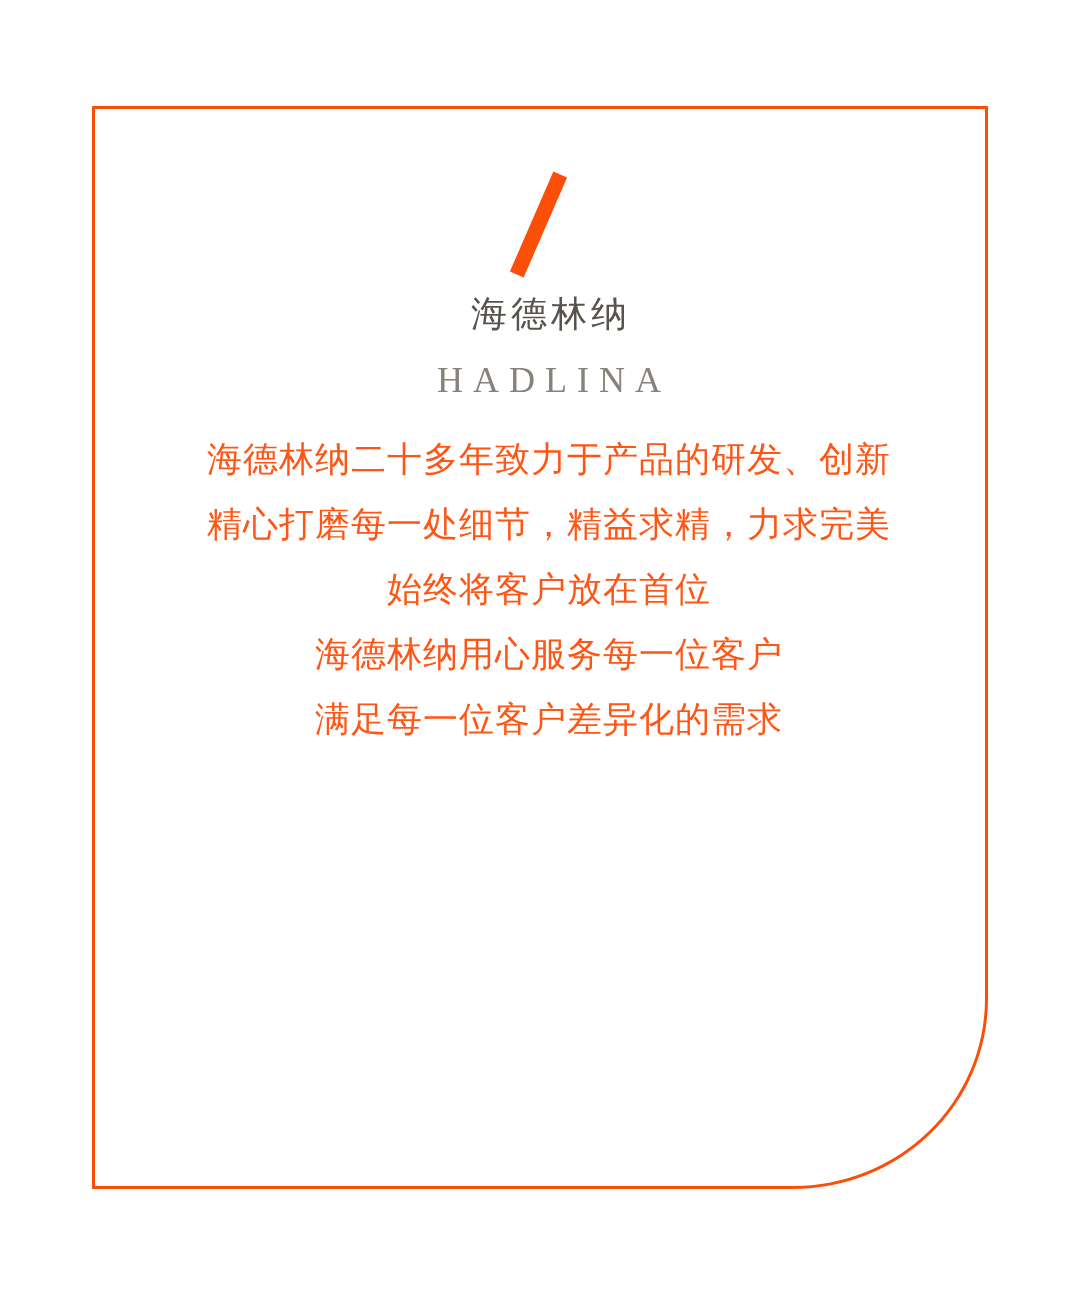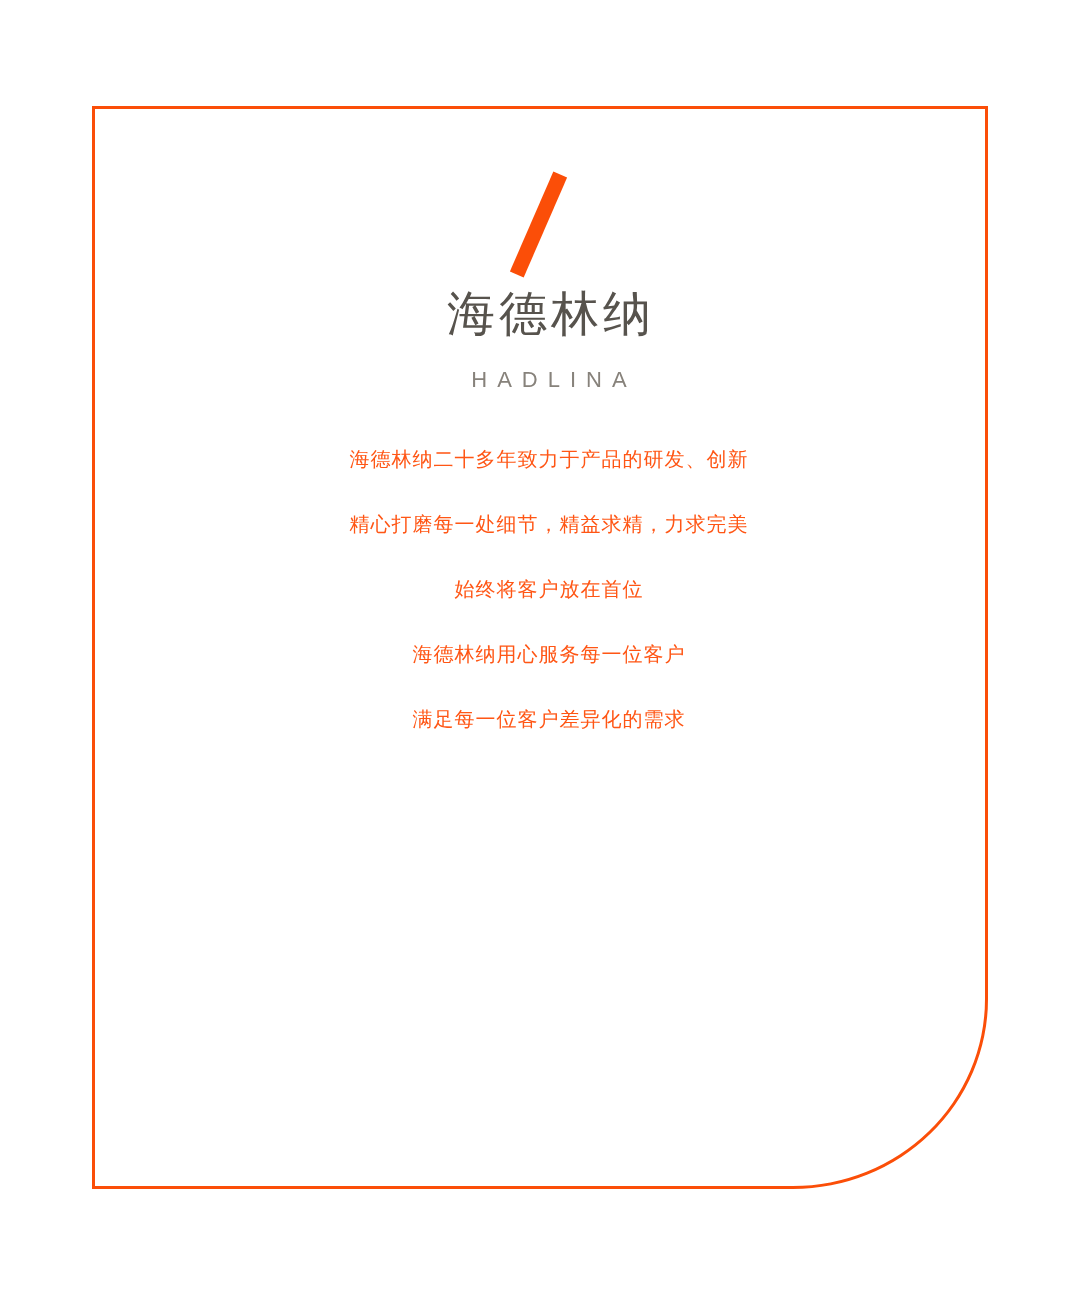--- a/index.html
+++ b/index.html
@@ -41,42 +41,43 @@
   .content {
     position: absolute;
     left: 101px;
     top: 0;
     width: 896px;
     text-align: center;
   }
   .brand-cn {
     margin: 289px 0 0 0;
     color: var(--brand-cn-color, #57534d);
-    font-size: 48px;
+    font-size: 36px;
     line-height: 50px;
     letter-spacing: 4px;
     text-indent: 4px;
     font-weight: 500;
   }
   .brand-en {
     margin: 26px 0 0 0;
     color: var(--brand-en-color, #87827b);
-    font-size: 22px;
+    font-size: 36px;
     line-height: 30px;
     letter-spacing: 10px;
     text-indent: 10px;
     font-weight: 400;
+    font-family: Liberation Serif, serif;
   }
   .intro {
     margin-top: 49px;
   }
   .intro p {
     margin: 0 0 35px 0;
     color: var(--intro-color, #ff5615);
-    font-size: 20px;
+    font-size: 35px;
     line-height: 30px;
     letter-spacing: 1px;
     font-weight: 500;
   }
 </style>
 </head>
 <body>
 
 <div class="page">
 

